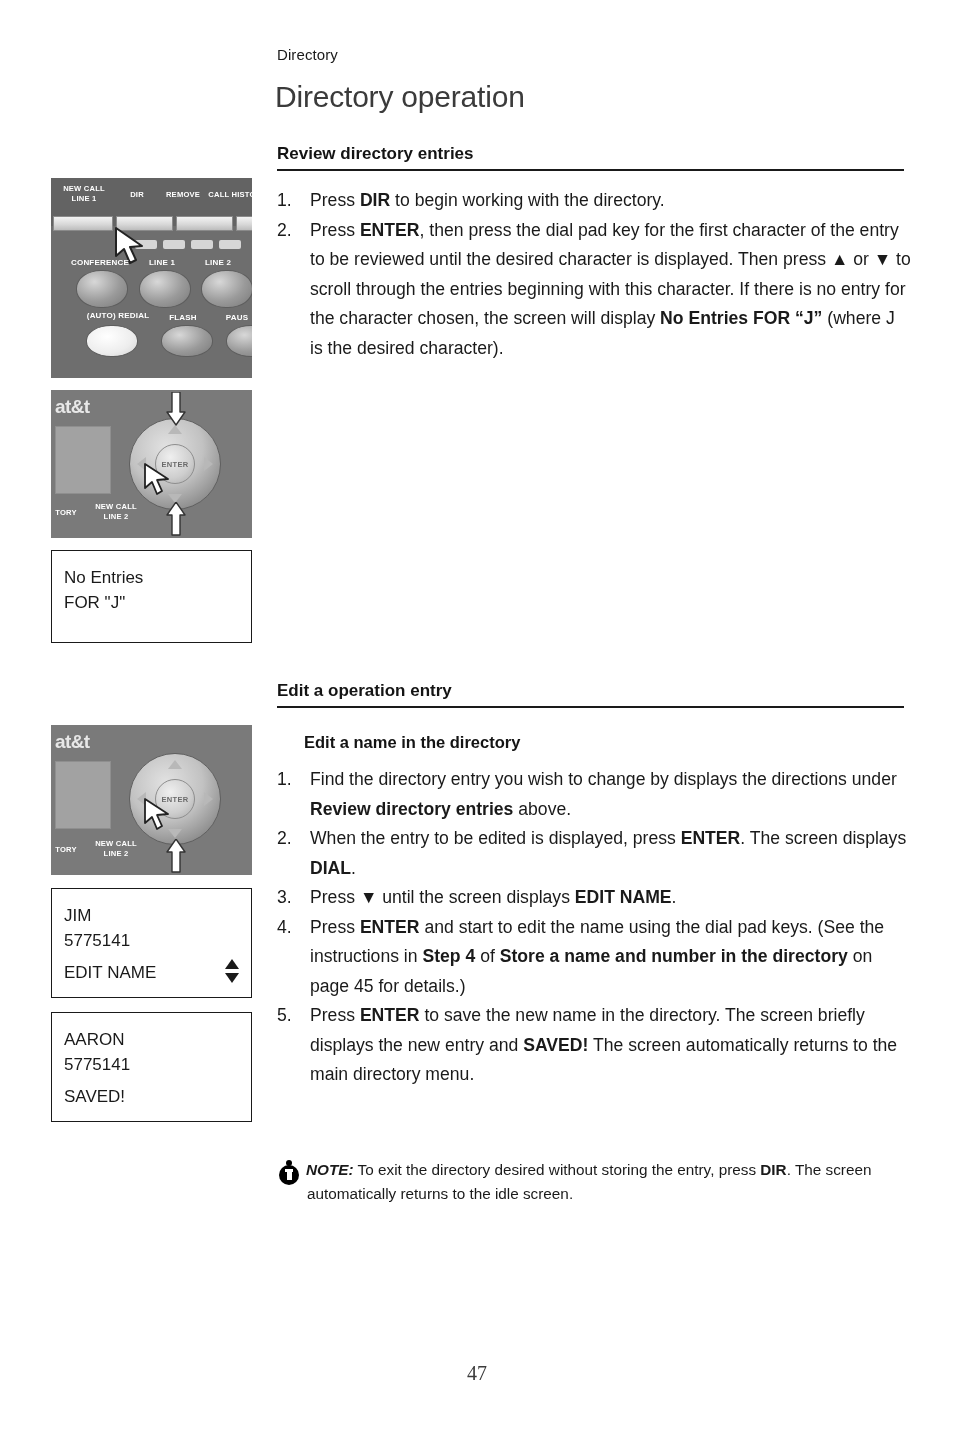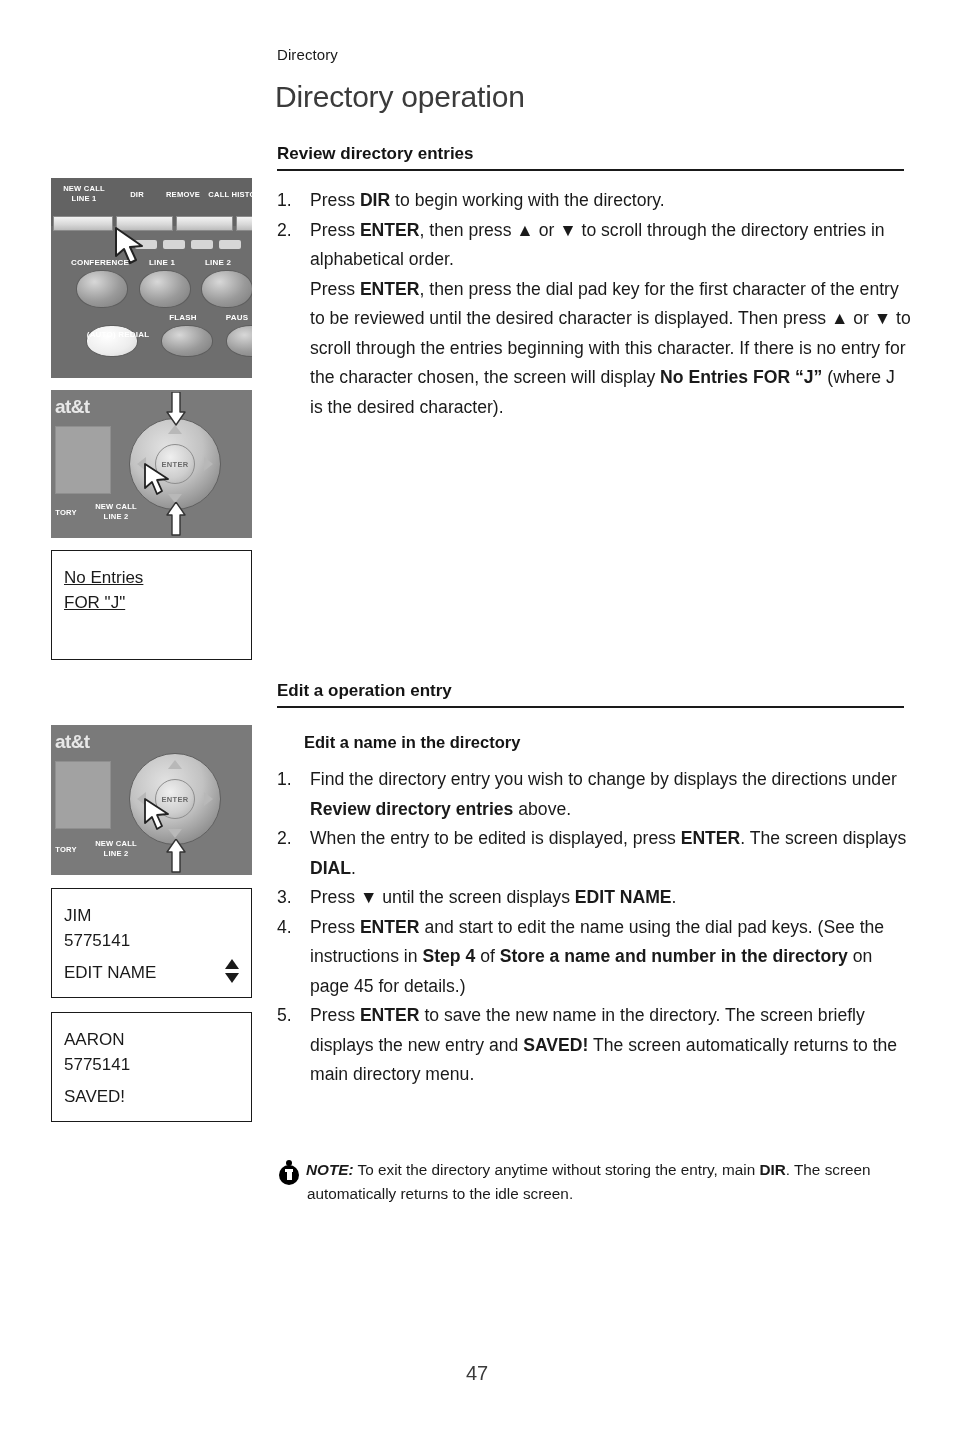--- a/index.html
+++ b/index.html
@@ -141,20 +141,21 @@
   .note-body { display: block; padding-left: 30px; text-indent: -1px; }
 
   
   .folio {
     position: absolute;
     left: 0; right: 0;
     top: 1362px;
     text-align: center;
     font-size: 20px;
     color: #3b3b3b;
+    font-family: Liberation Serif, serif;
   }
 
   
   .fig {
     position: absolute;
     left: 51px;
     width: 201px;
     overflow: hidden;
   }
 
@@ -299,21 +300,21 @@
     left: 51px;
     width: 201px;
     background: #ffffff;
     border: 1.6px solid #1a1a1a;
     box-sizing: border-box;
     padding: 14px 12px 10px 12px;
     font-size: 17px;
     line-height: 25px;
     color: #1a1a1a;
   }
-  #lcd-noentries { top: 550px; height: 110px; text-decoration: underline; }
+  #lcd-noentries { top: 550px; height: 93px; }
   #lcd-jim       { top: 888px; height: 110px; }
   #lcd-aaron     { top: 1012px; height: 110px; }
 
   .lcd-row { white-space: pre; }
   .lcd-bottom {
     position: absolute;
     left: 12px; right: 12px; bottom: 12px;
     display: flex; align-items: center; justify-content: space-between;
   }
   .updown {
@@ -335,21 +336,20 @@
 
 <div class="section-head" id="head-review">Review directory entries</div>
 
 <div class="list" id="list-review">
     <div class="li">
       <span class="num">1.</span>
       <p><span>Press </span><b>DIR</b><span> to begin working with the directory.</span></p>
     </div>
     <div class="li">
       <span class="num">2.</span>
-      <p><span>Press </span><b>ENTER</b><span>, then press </span><span>▲</span><span> or </span><span>▼</span><span> to scroll through the directory entries in alphabetical order.</span></p>
       <p class="or-block"><span>Press </span><b>ENTER</b><span>, then press the dial pad key for the first character of the entry to be reviewed until the desired character is displayed. Then press </span><span>▲</span><span> or </span><span>▼</span><span> to scroll through the entries beginning with this character. If there is no entry for the character chosen, the screen will display </span><b>No Entries FOR “J”</b><span> (where J is the desired character).</span></p>
     </div>
   </div>
 
 <div class="section-head" id="head-edit">Edit a operation entry</div>
 <div class="sub-head" id="sub-editname">Edit a name in the directory</div>
 
 <div class="list" id="list-edit">
     <div class="li">
       <span class="num">1.</span>
@@ -373,21 +373,21 @@
     </div>
   </div>
 
 <div class="note">
   <span class="note-icon">
     <span class="dot"></span>
     <span class="disc"></span>
     <span class="stem-top"></span>
     <span class="stem"></span>
   </span>
-  <span class="note-body"><span class="note-label">NOTE:</span><span id="note-rest"><span> To exit the directory anytime without storing the entry, main </span><b>DIR</b><span>. The screen automatically returns to the idle screen.</span></span></span>
+  <span class="note-body"><span class="note-label">NOTE:</span><span id="note-rest"><span> To exit the directory desired without storing the entry, press </span><b>DIR</b><span>. The screen automatically returns to the idle screen.</span></span></span>
 </div>
 
 <div class="fig" id="fig-keypad">
   <div class="kp-topbar"></div>
 
   <div class="kp-softkey" style="left:2px;  width:60px;"></div>
   <div class="kp-softkey" style="left:65px; width:57px;"></div>
   <div class="kp-softkey" style="left:125px;width:57px;"></div>
   <div class="kp-softkey" style="left:185px;width:40px;"></div>
 
@@ -409,21 +409,21 @@
       <polygon points="2,2 2,30 10,23 16,37 22,34 16,21 28,20" fill="#ffffff" stroke="#222222" stroke-width="2" stroke-linejoin="round"></polygon>
     </svg>
   </span>
 <div class="kp-label" style="left: 4px; top: 6px; width: 58px;">NEW CALL<br>LINE 1</div>
     <div class="kp-label" style="left: 66px; top: 12px; width: 40px;">DIR</div>
     <div class="kp-label" style="left: 108px; top: 12px; width: 48px;">REMOVE</div>
     <div class="kp-label" style="left: 155px; top: 12px; width: 52px;">CALL HISTO</div>
     <div class="kp-rowlabel" style="left: 18px; top: 80px; width: 62px;">CONFERENCE</div>
     <div class="kp-rowlabel" style="left: 88px; top: 80px; width: 46px;">LINE 1</div>
     <div class="kp-rowlabel" style="left: 144px; top: 80px; width: 46px;">LINE 2</div>
-    <div class="kp-rowlabel" style="left: 32px; top: 152px; width: 70px;">(AUTO) REDIAL</div>
+    <div class="kp-rowlabel" style="left: 32px; top: 133px; width: 70px;">(AUTO) REDIAL</div>
     <div class="kp-rowlabel" style="left: 110px; top: 135px; width: 44px;">FLASH</div>
     <div class="kp-rowlabel" style="left: 168px; top: 135px; width: 36px;">PAUS</div>
   </div>
 
 <div class="fig fig-nav" id="fig-nav1">
   <div class="nav-brand">at&amp;t</div>
   <div class="nav-lcd"></div>
 
   <div class="nav-wheel">
     <div class="nav-ring"></div>

